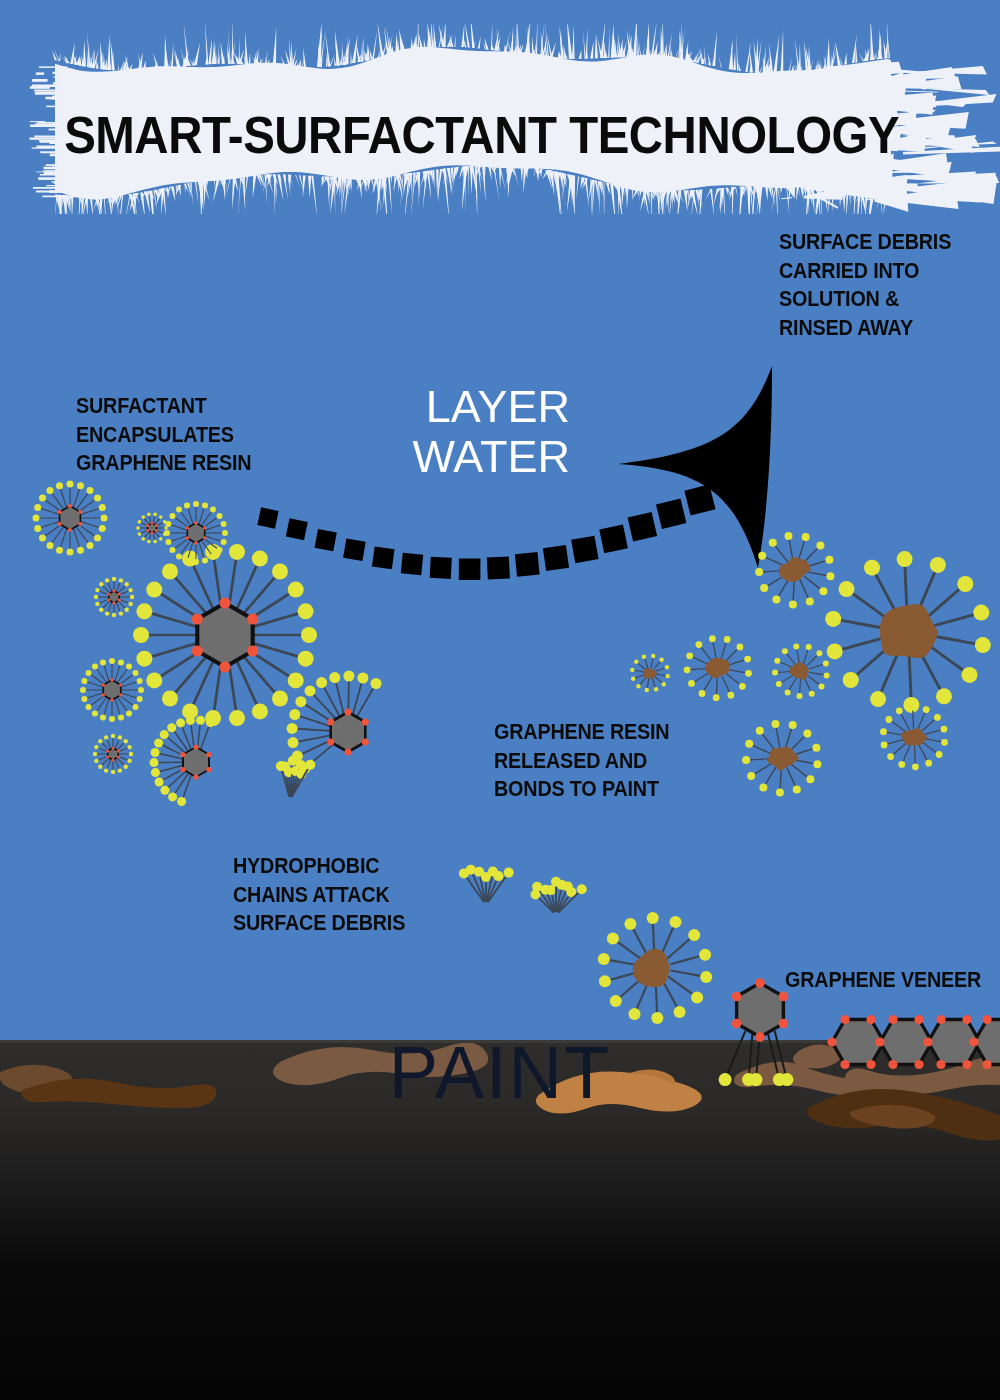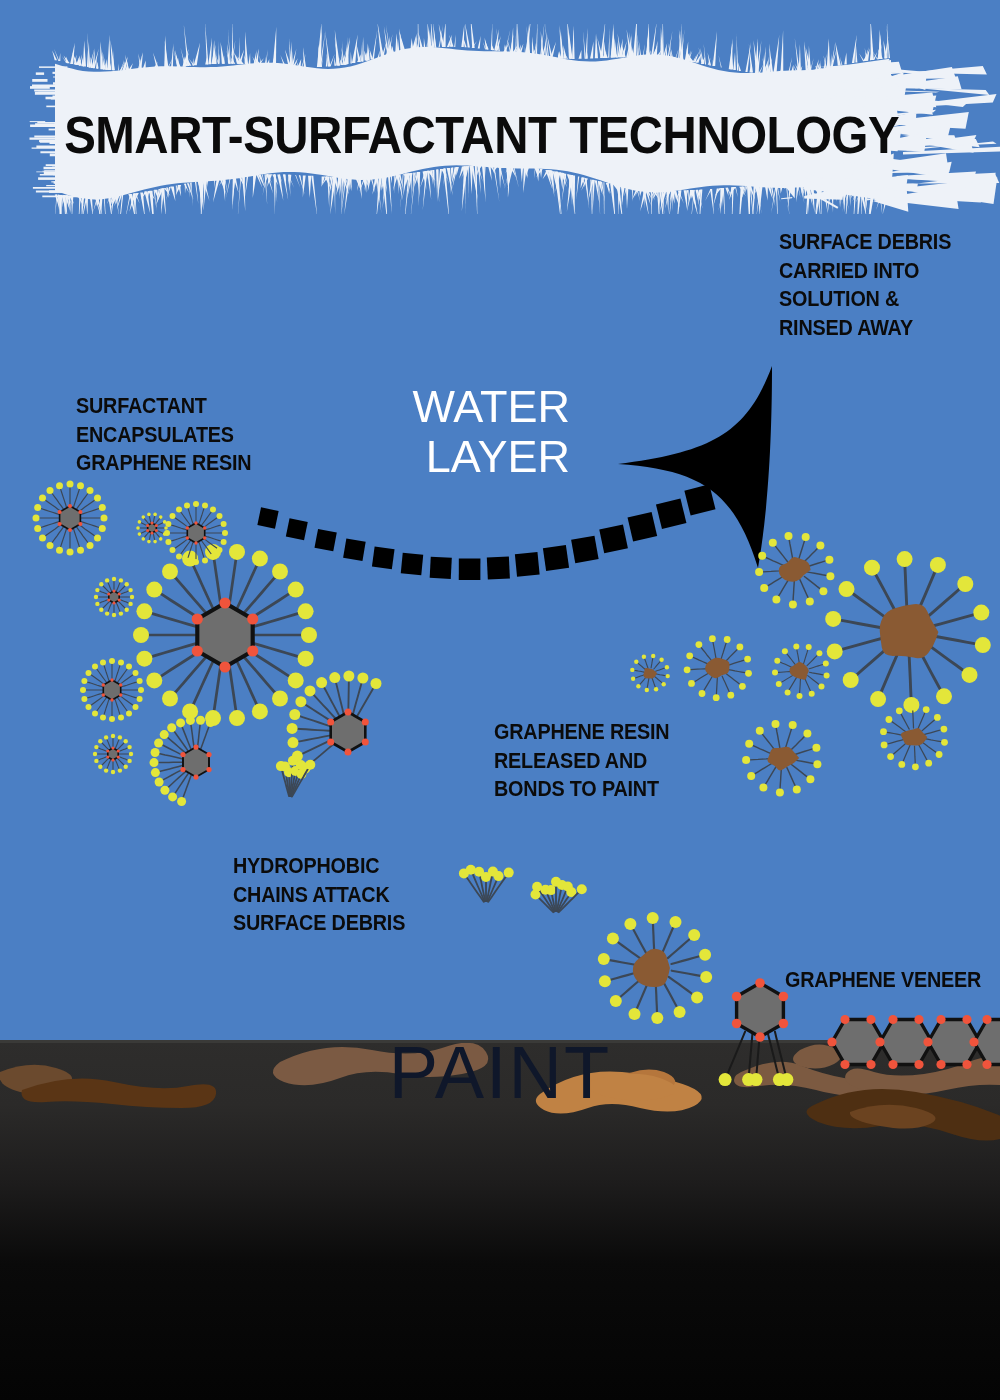--- a/index.html
+++ b/index.html
@@ -1898,22 +1898,22 @@
           <path d="M33.3 81.6 l23.3 0 l0 1.6 l-23.3 0 Z" fill="#eef2f8"></path>
           <path d="M26.0 42.4 l28.4 0 l0 1.5 l-28.4 0 Z" fill="#eef2f8"></path>
           <path d="M31.2 146.3 l38.3 0 l0 0.8 l-38.3 0 Z" fill="#eef2f8"></path>
           <path d="M39.5 71.5 l15.2 0 l0 2.8 l-15.2 0 Z" fill="#eef2f8"></path>
         </g>
     </svg>
     <div id="title-text">SMART-SURFACTANT TECHNOLOGY</div>
   </div>
 
   <div id="water-layer-label">
+      <div>LAYER</div>
       <div>WATER</div>
-      <div>LAYER</div>
     </div>
 
   <div class="callout" id="callout-debris">
       <div>SURFACE DEBRIS</div>
       <div>CARRIED INTO</div>
       <div>SOLUTION &amp;</div>
       <div>RINSED AWAY</div>
     </div>
   <div class="callout" id="callout-encaps">
       <div>SURFACTANT</div>

